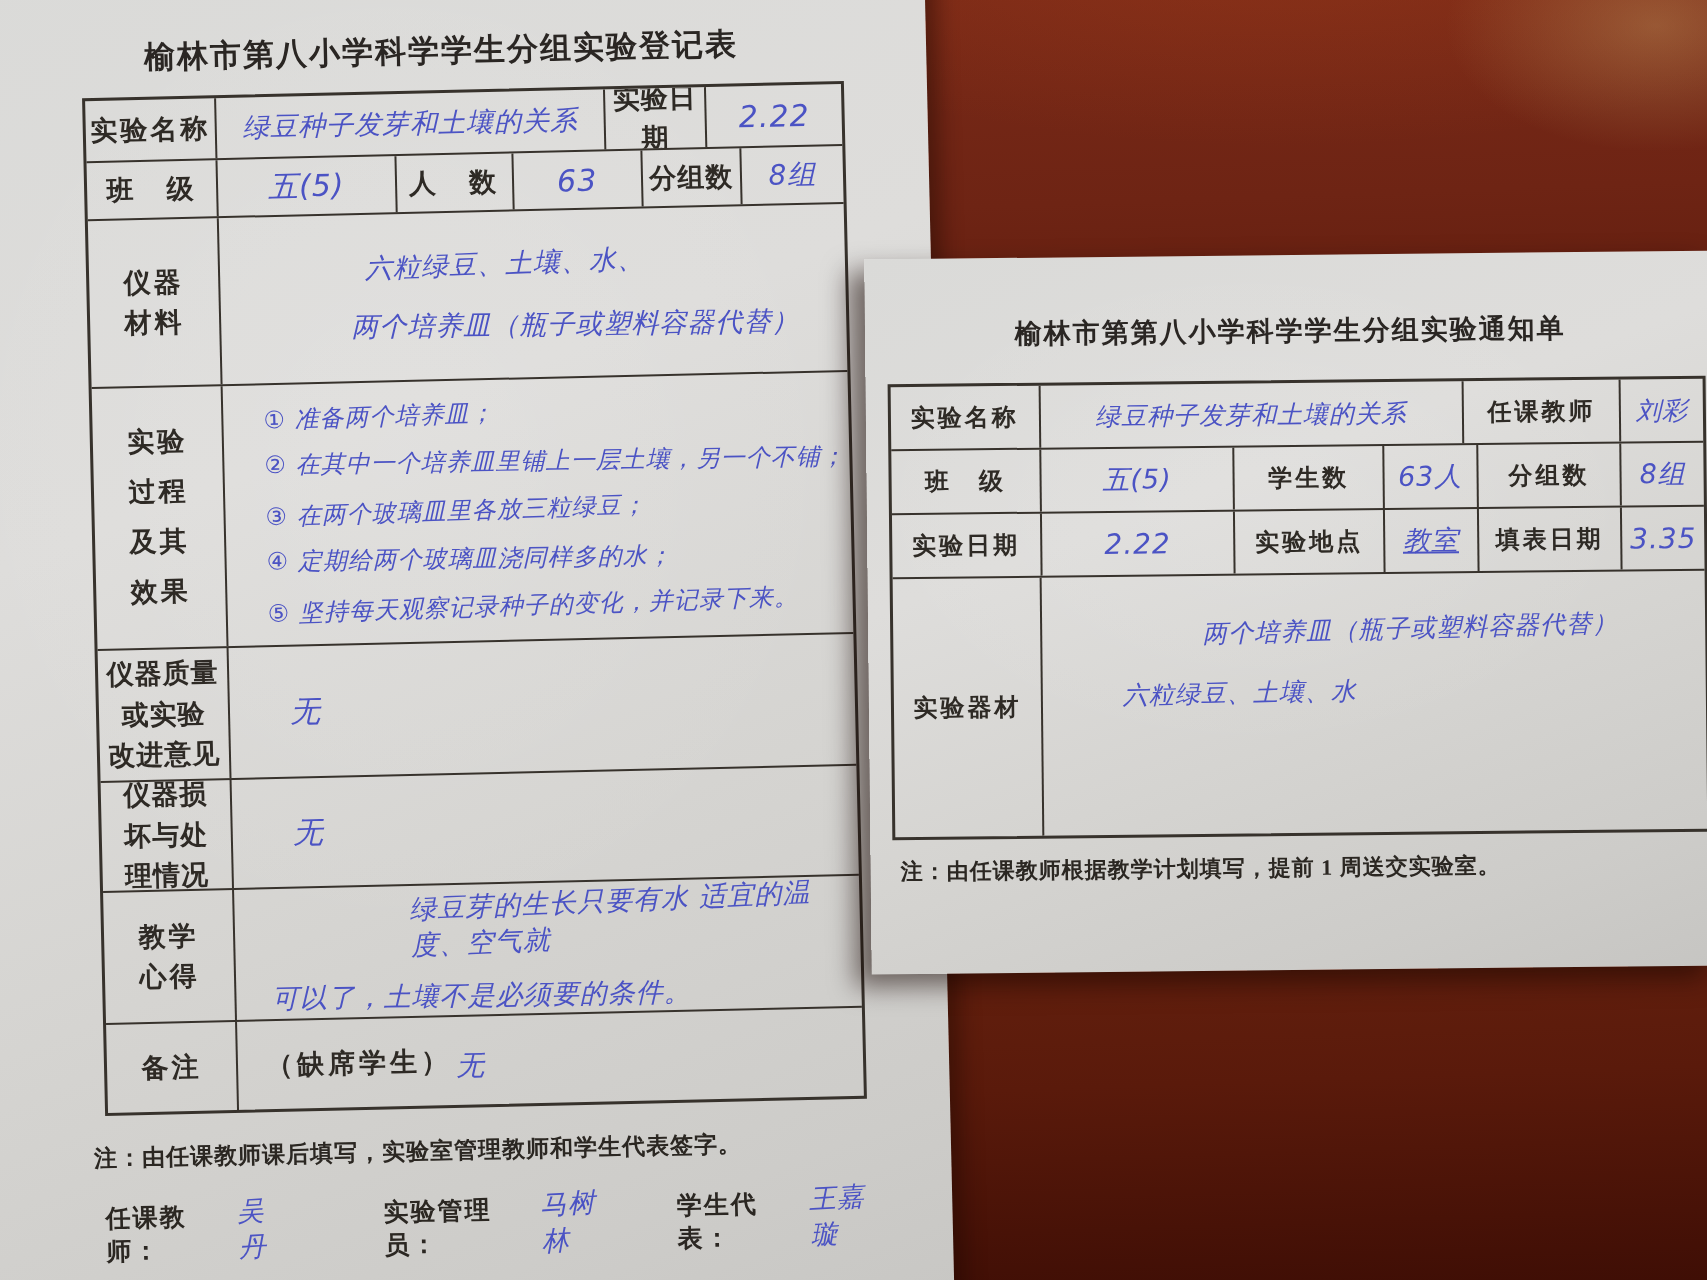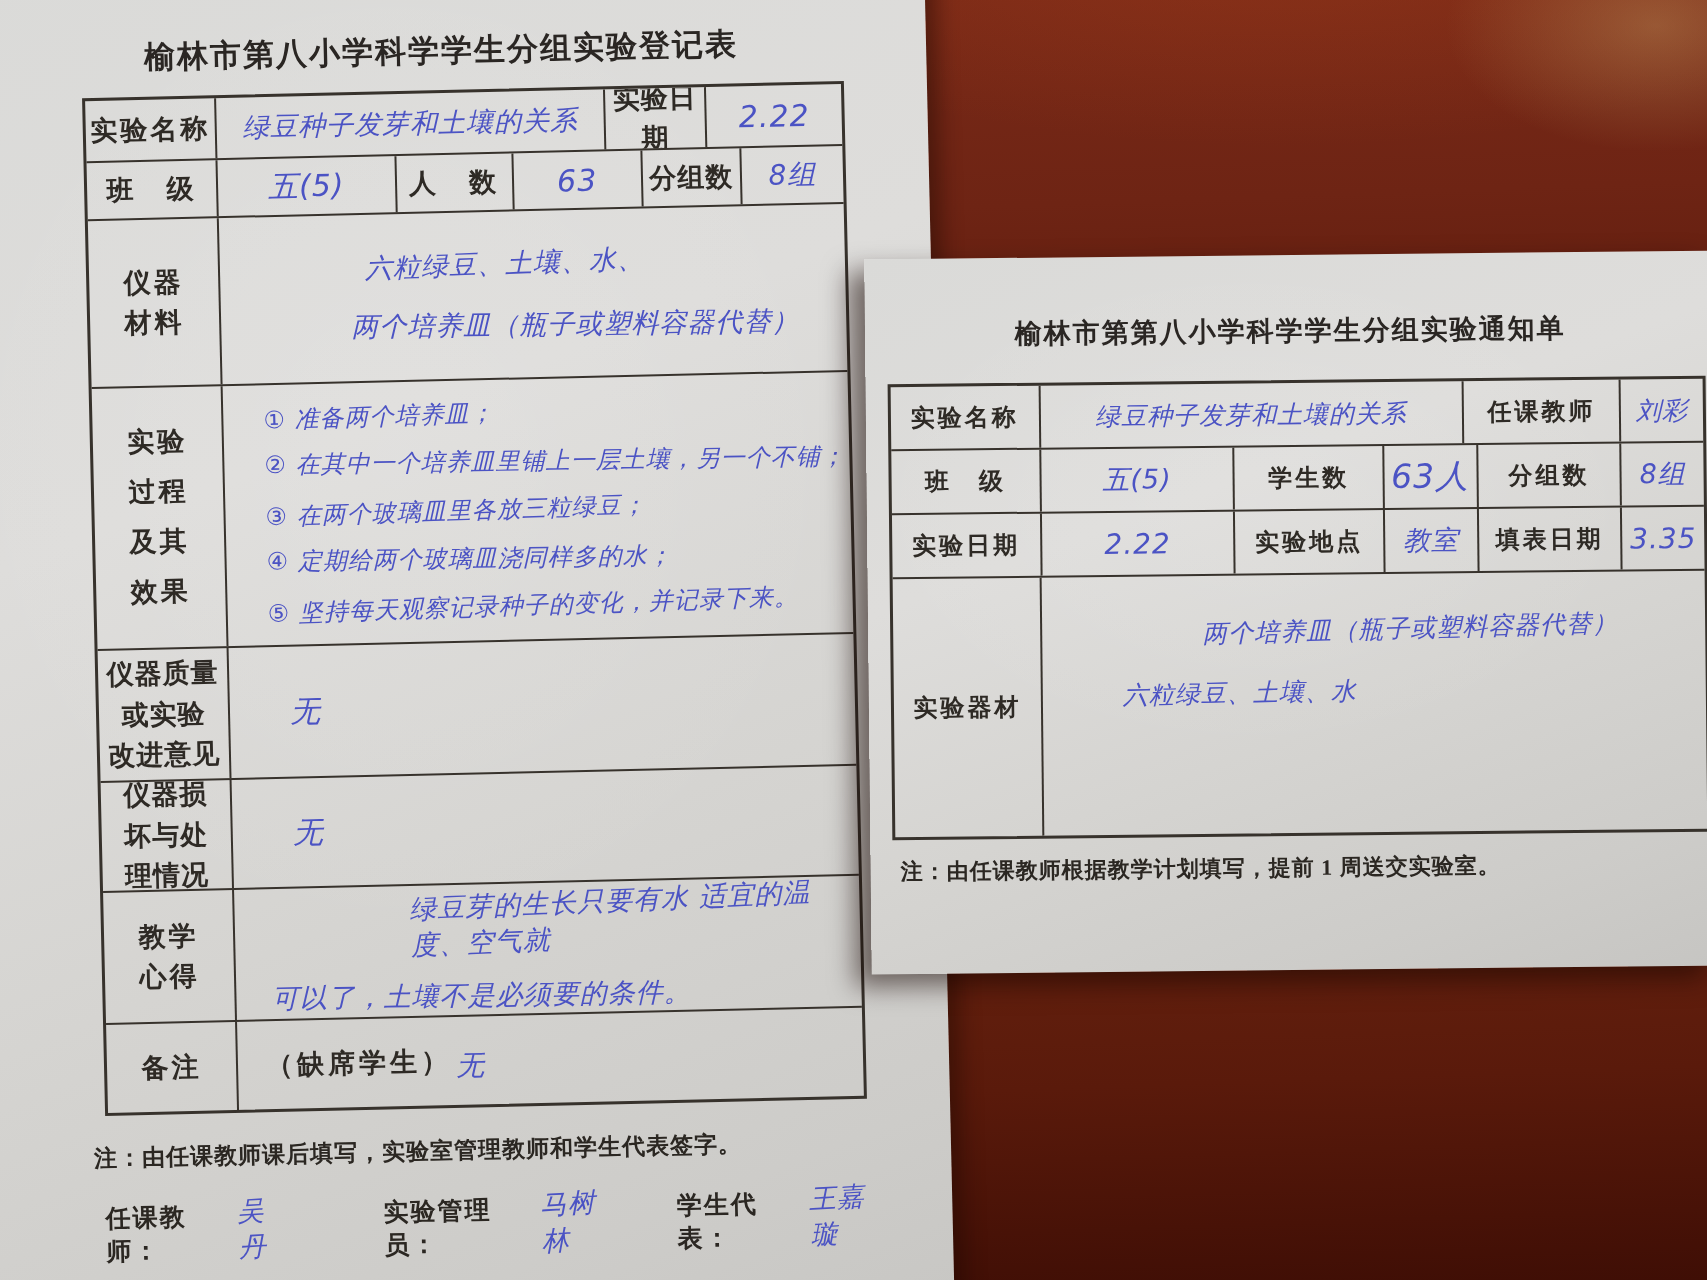--- a/index.html
+++ b/index.html
@@ -196,30 +196,30 @@
       <div class="cell lbl" style="width:150px;">实验名称</div>
       <div class="cell hw" style="width:424px;">绿豆种子发芽和土壤的关系</div>
       <div class="cell lbl" style="width:158px;">任课教师</div>
       <div class="cell hw" style="width:82px;">刘彩</div>
     </div>
 
     <div class="row" style="height:64px;">
       <div class="cell lbl" style="width:150px;">班　级</div>
       <div class="cell hw" style="width:194px; font-size:27px;">五(5)</div>
       <div class="cell lbl" style="width:150px;">学生数</div>
-      <div class="cell hw" style="width:94px; font-size:33px;">63人</div>
+      <div class="cell hw" style="width:94px; font-size:27px;">63人</div>
       <div class="cell lbl" style="width:144px;">分组数</div>
       <div class="cell hw" style="width:82px; font-size:27px;">8组</div>
     </div>
 
     <div class="row" style="height:64px;">
       <div class="cell lbl" style="width:150px;">实验日期</div>
       <div class="cell hw" style="width:194px; font-size:28px;">2.22</div>
       <div class="cell lbl" style="width:150px;">实验地点</div>
-      <div class="cell hw" style="width:94px; font-size:27px;">教室</div>
+      <div class="cell hw" style="width:94px; font-size:27px;text-decoration:underline;">教室</div>
       <div class="cell lbl" style="width:144px;">填表日期</div>
       <div class="cell hw" style="width:82px; font-size:28px;">3.35</div>
     </div>
 
     <div class="row" style="height:258px;">
       <div class="cell lbl" style="width:150px;">实验器材</div>
       <div class="cell two-line" style="width:668px; padding-left:80px; justify-content:flex-start; padding-top:38px; gap:30px;">
         <span class="hw" style="margin-left:80px; transform:rotate(-1deg);">两个培养皿（瓶子或塑料容器代替）</span>
         <span class="hw" style="transform:rotate(-0.5deg);">六粒绿豆、土壤、水</span>
       </div>

